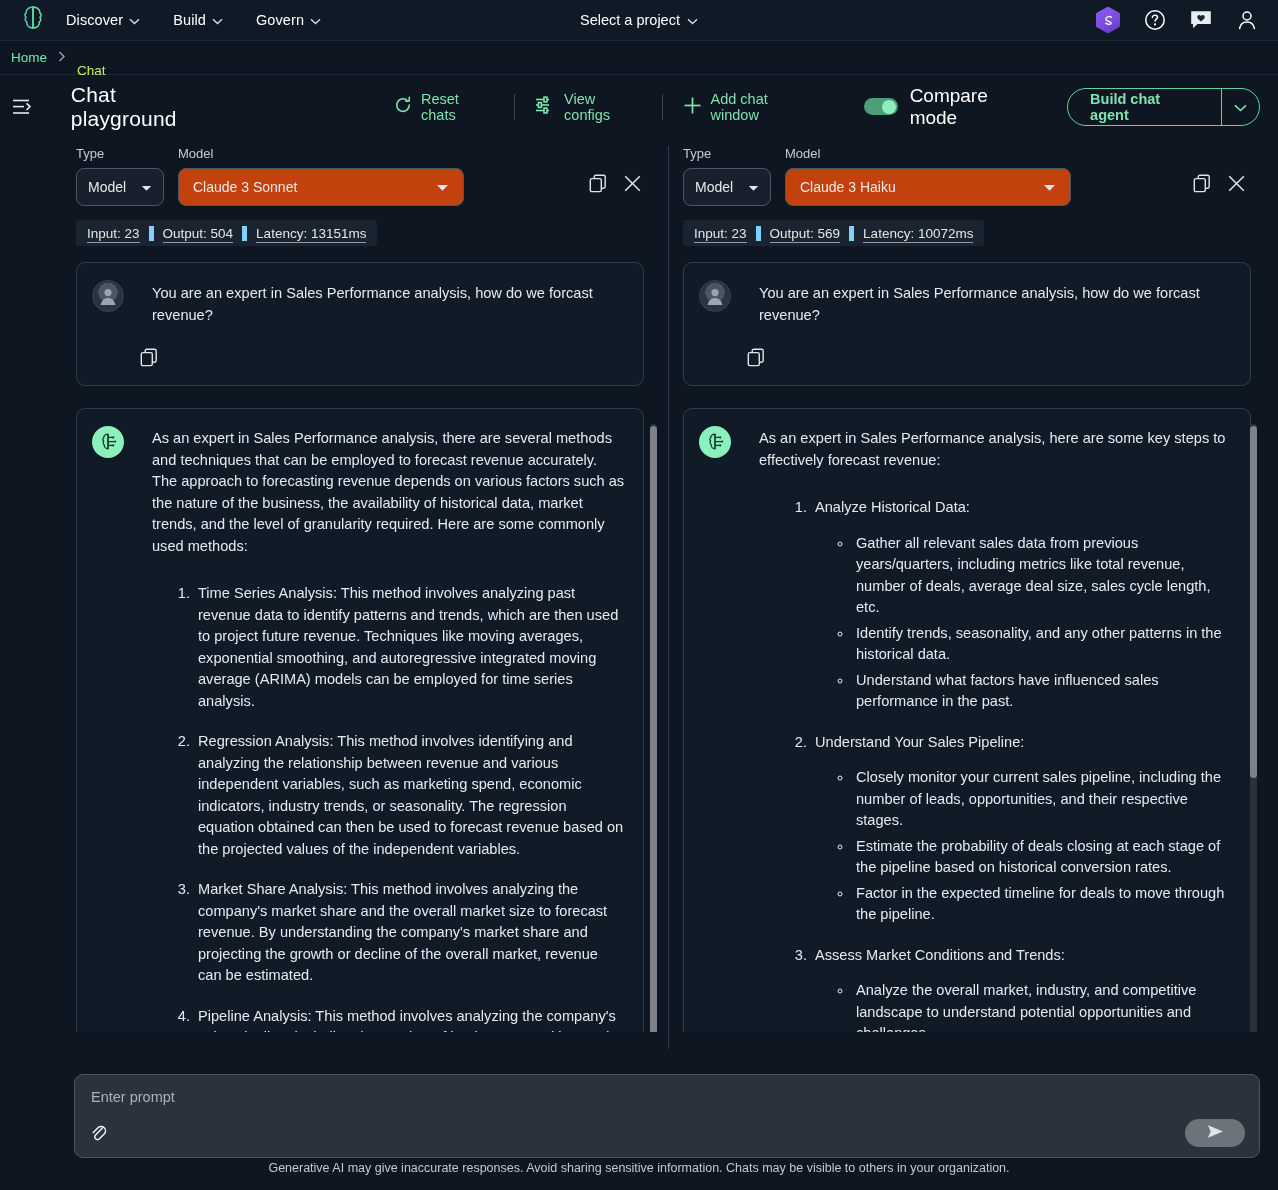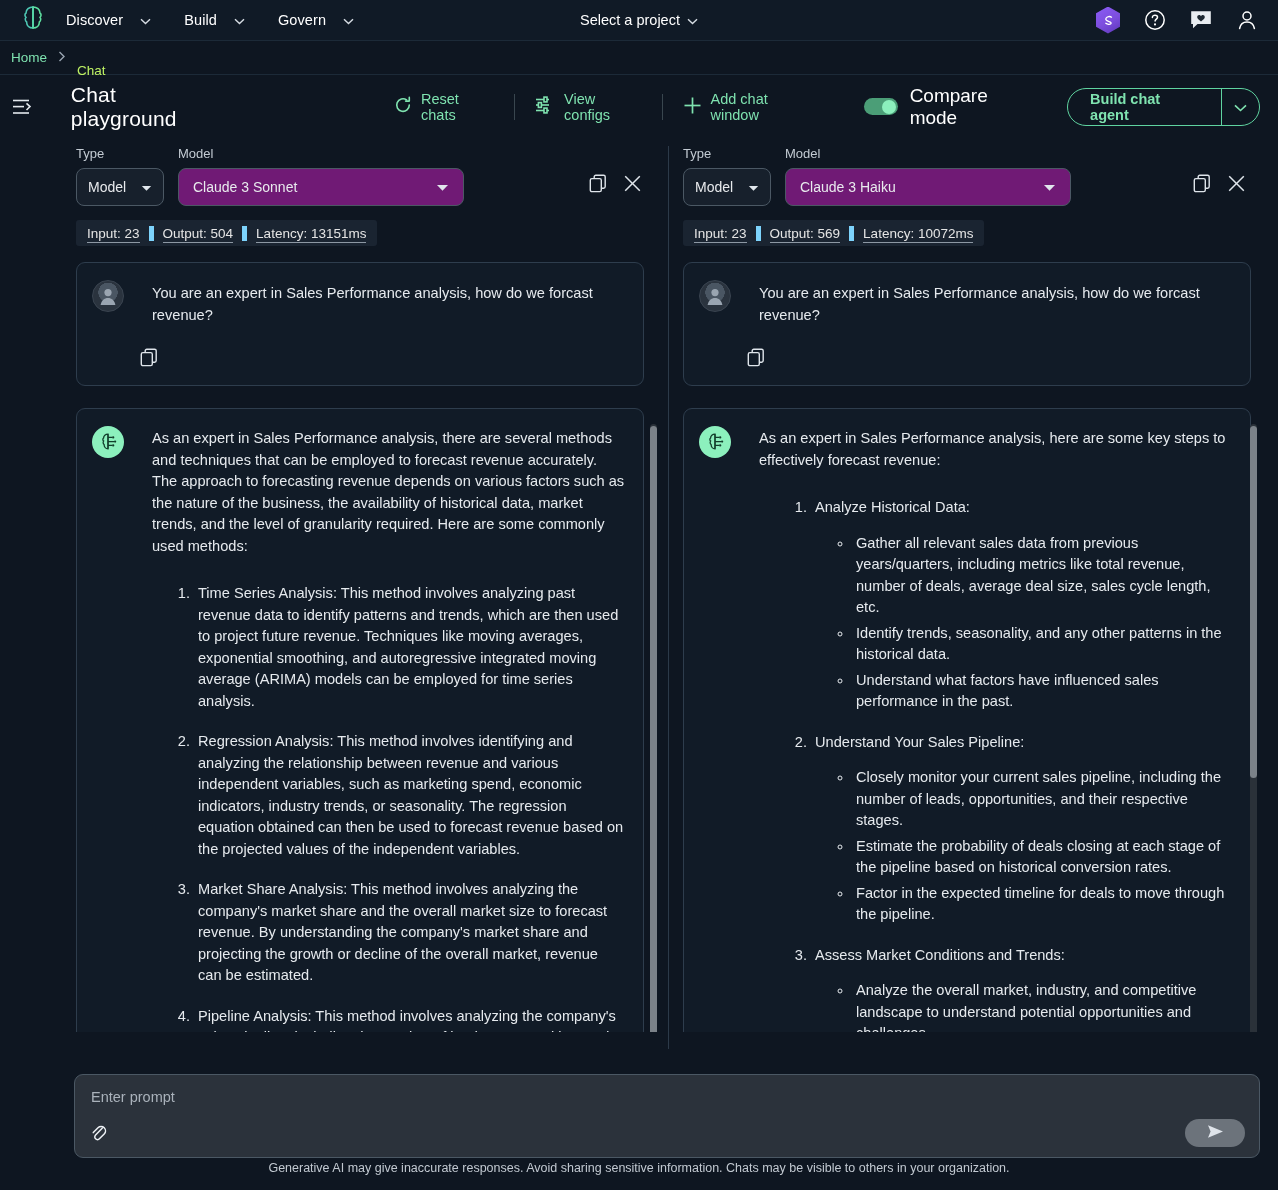--- a/index.html
+++ b/index.html
@@ -15,21 +15,21 @@
   .topnav {
     height: 41px;
     background: #101a26;
     display: flex; align-items: center;
     position: relative;
     border-bottom: 1px solid #1c2a38;
   }
   .logo-wrap { width: 66px; display: flex; justify-content: center; align-items: center; }
   .nav-items { display: flex; align-items: center; gap: 33px; }
   .nav-item {
-    font-size: 14.5px; color: #ffffff; display: flex; align-items: center; gap: 17px;
+    font-size: 14.5px; color: #ffffff; display: flex; align-items: center; gap: 6px;
     cursor: pointer; letter-spacing: .1px;
   }
   .project-select {
     position: absolute; left: 50%; transform: translateX(-50%);
     font-size: 14.5px; color: #ffffff; display: flex; align-items: center; gap: 7px; cursor: pointer;
   }
   .nav-right { margin-left: auto; display: flex; align-items: center; gap: 24px; padding-right: 20px; }
   .hexbadge {
     width: 24px; height: 27px; position: relative; cursor: pointer;
   }
@@ -92,21 +92,21 @@
     position: absolute; left: 668px; top: 8px; width: 1px; height: 903px; background: #2c3a49;
   }
   .cfg-row { display: flex; align-items: flex-end; gap: 14px; padding-top: 8px; }
   .fld-label { font-size: 13px; color: #c3cbd3; margin-bottom: 7px; }
   .sel-type {
     width: 88px; height: 38px; border: 1px solid #4b5864; border-radius: 8px; background: #17202c;
     display: flex; align-items: center; justify-content: space-between; padding: 0 11px;
     font-size: 14px; color: #e8eaed; cursor: pointer;
   }
   .sel-model {
-    height: 38px; border: 1px solid #4b5864; border-radius: 8px; background: #701a75;
+    height: 38px; border: 1px solid #4b5864; border-radius: 8px; background: #c2410c;
     display: flex; align-items: center; justify-content: space-between; padding: 0 14px;
     font-size: 14px; color: #e8eaed; cursor: pointer;
   }
   .panel.left .sel-model { width: 286px; }
   .panel.right .sel-model { width: 286px; }
   .cfg-icons { display: flex; align-items: center; gap: 16px; margin-left: auto; padding-bottom: 9px; }
   .stats {
     display: inline-flex; align-items: center; margin-top: 14px;
     background: #1a2431; border-radius: 3px; height: 26px; padding: 0 2px;
   }

